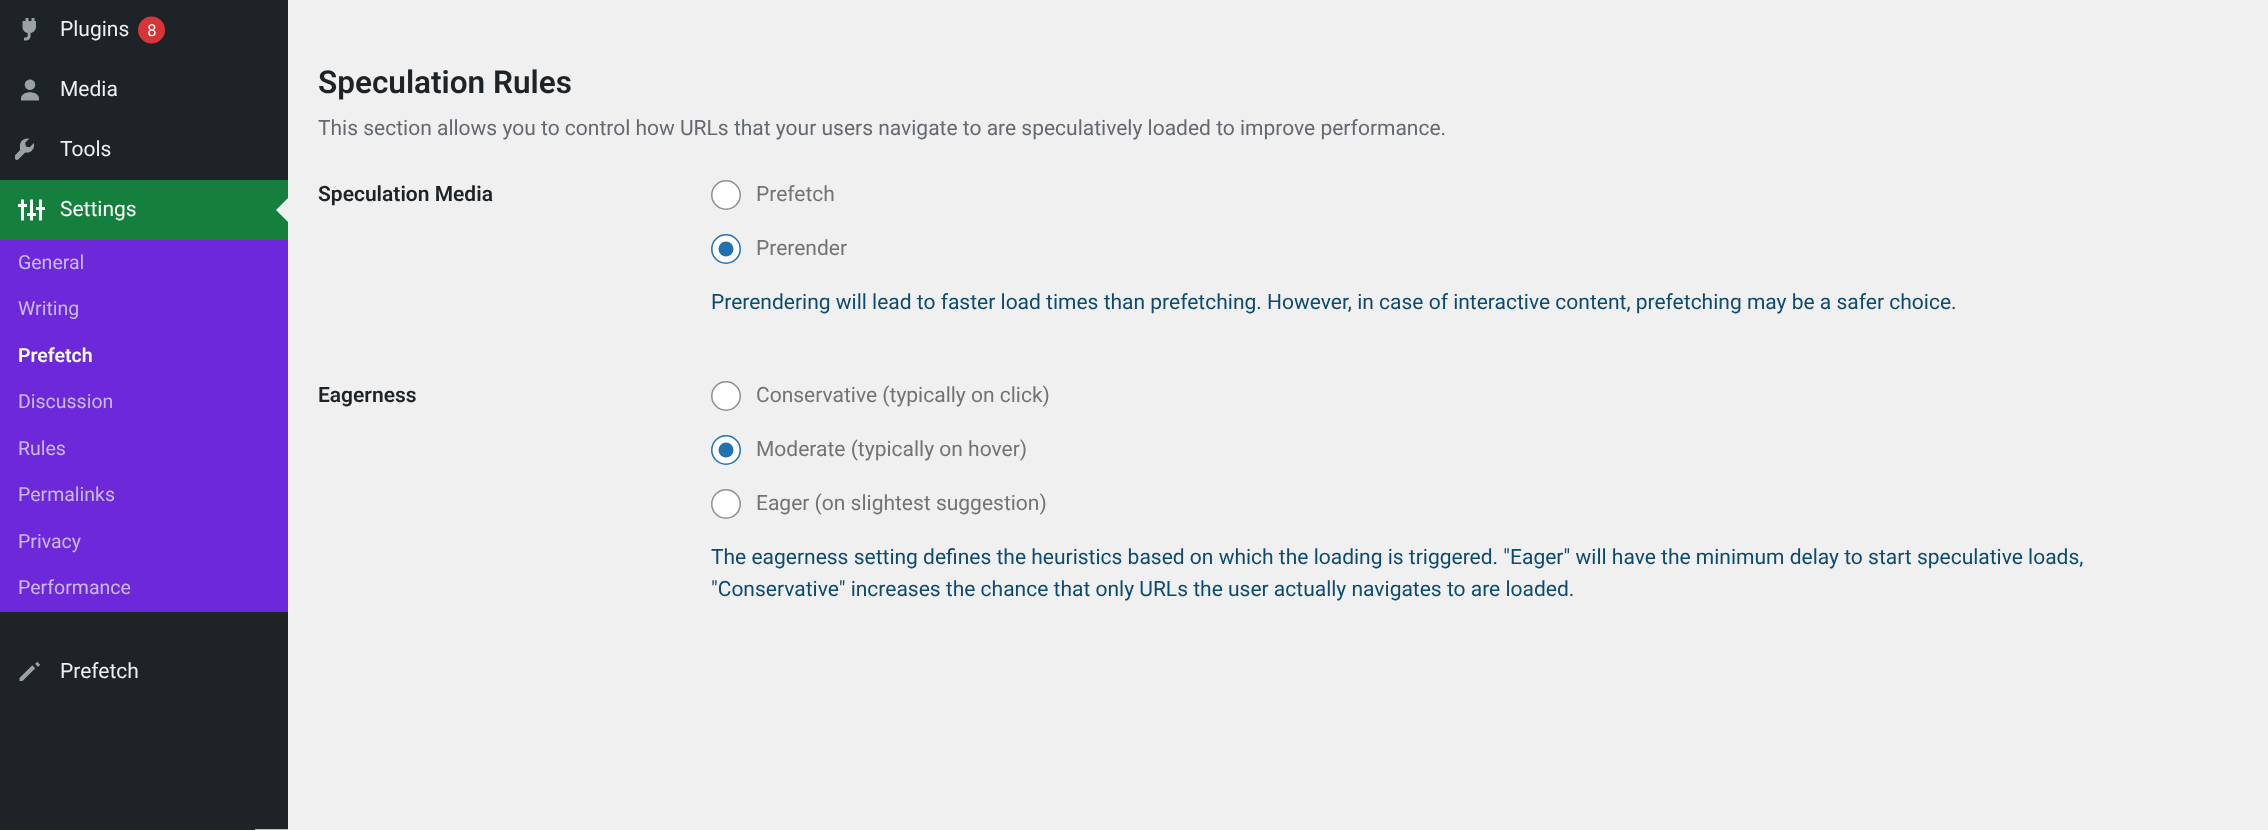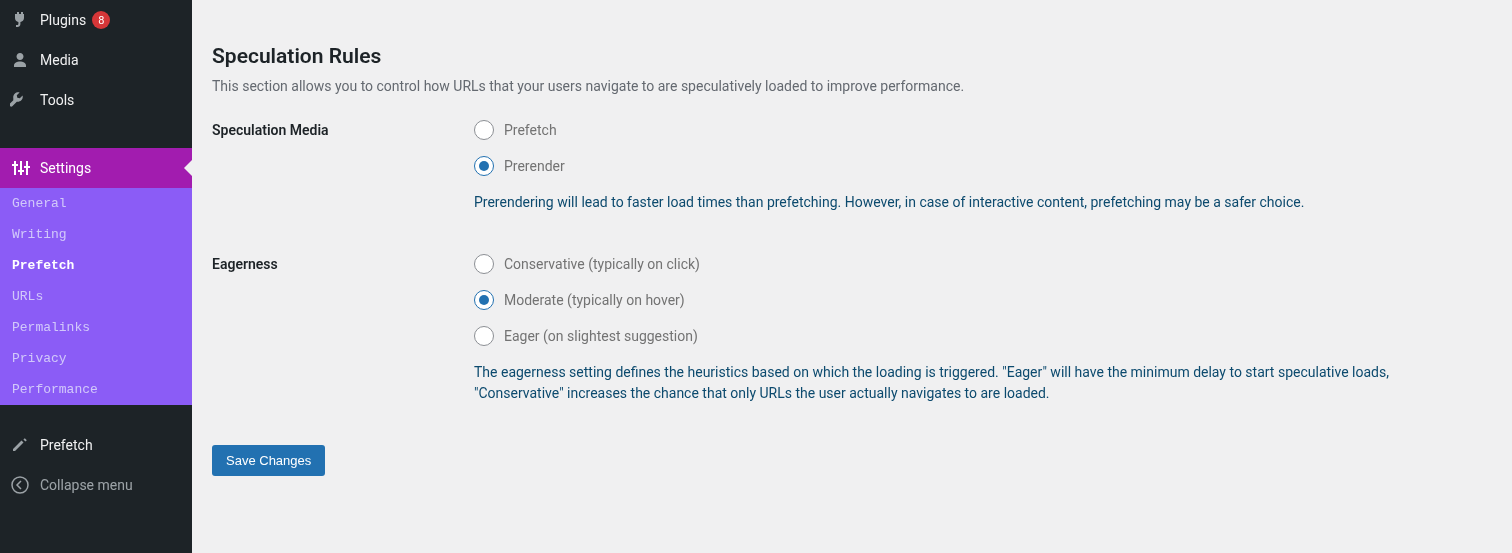--- a/index.html
+++ b/index.html
@@ -30,21 +30,21 @@
 }
 .sidebar-item .icon {
   width: 20px;
   height: 20px;
   margin-right: 10px;
   display: flex;
   align-items: center;
   justify-content: center;
   color: rgba(240,246,252,.6);
 }
-.sidebar-item.current { background: #a21caf; color: #fff; position: relative; margin-top: 28px; }
+.sidebar-item.current { background: #15803d; color: #fff; position: relative; }
 .sidebar-item.current .icon { color: #fff; }
 .sidebar-item.current::after {
   content: "";
   position: absolute;
   right: 0;
   top: 50%;
   transform: translateY(-50%);
   border: 8px solid transparent;
   border-right-color: #f0f0f1;
 }
@@ -54,21 +54,21 @@
   border-radius: 10px;
   min-width: 18px;
   height: 18px;
   display: inline-flex;
   align-items: center;
   justify-content: center;
   font-size: 11px;
   padding: 0 6px;
   margin-left: 6px;
 }
-.submenu { background: #8b5cf6; font-family: Liberation Mono, monospace; }
+.submenu { background: #6d28d9; }
 .submenu-item {
   padding: 8px 12px;
   color: rgba(240,246,252,.7);
   font-size: 13px;
   cursor: pointer;
 }
 .submenu-item.active { color: #fff; font-weight: 600; }
 .collapse-item { color: rgba(240,246,252,.6); }
 
 .content {
@@ -182,46 +182,38 @@
           <path d="M4 3h2v3h2v2H6v9H4V8H2V6h2V3zm6 0h2v9h2v2h-2v3h-2v-3H8v-2h2V3zm6 0h2v5h2v2h-2v7h-2v-7h-2V8h2V3z"></path>
         </svg>
     </span>
     <span>Settings</span>
   </div>
 
   <div class="submenu">
     <div class="submenu-item">General</div>
     <div class="submenu-item">Writing</div>
     <div class="submenu-item active">Prefetch</div>
-    <div class="submenu-item">URLs</div>
+    <div class="submenu-item">Discussion</div>
+    <div class="submenu-item">Rules</div>
     <div class="submenu-item">Permalinks</div>
     <div class="submenu-item">Privacy</div>
     <div class="submenu-item">Performance</div>
   </div>
 
   <div style="height:20px;"></div>
 
   <div class="sidebar-item">
     <span class="icon">
       <svg viewBox="0 0 20 20">
           <path d="M14.8 3.2l2 2-1.4 1.4-2-2 1.4-1.4zM3 14l8.5-8.5 2 2L5 16H3v-2z"></path>
         </svg>
     </span>
     <span>Prefetch</span>
   </div>
 
-  <div class="sidebar-item collapse-item">
-    <span class="icon">
-      <svg viewBox="0 0 20 20">
-          <circle cx="10" cy="10" r="8" fill="none" stroke="currentColor" stroke-width="1.5"></circle>
-          <path d="M11 6l-4 4 4 4" fill="none" stroke="currentColor" stroke-width="1.5"></path>
-        </svg>
-    </span>
-    <span>Collapse menu</span>
-  </div>
 
 </div>
 
 <div class="content">
 
   <h2 class="section-title">Speculation Rules</h2>
   <p class="section-desc">This section allows you to control how URLs that your users navigate to are speculatively loaded to improve performance.</p>
 
   <div class="form-row">
     <div class="form-label">Speculation Media</div>
@@ -250,15 +242,14 @@
         <span class="radio-label">Moderate (typically on hover)</span>
       </div>
       <div class="radio-item">
         <span class="radio"></span>
         <span class="radio-label">Eager (on slightest suggestion)</span>
       </div>
       <p class="field-desc">The eagerness setting defines the heuristics based on which the loading is triggered. "Eager" will have the minimum delay to start speculative loads, "Conservative" increases the chance that only URLs the user actually navigates to are loaded.</p>
     </div>
   </div>
 
-  <button class="save-btn">Save Changes</button>
 
 </div>
 
 </body></html>

